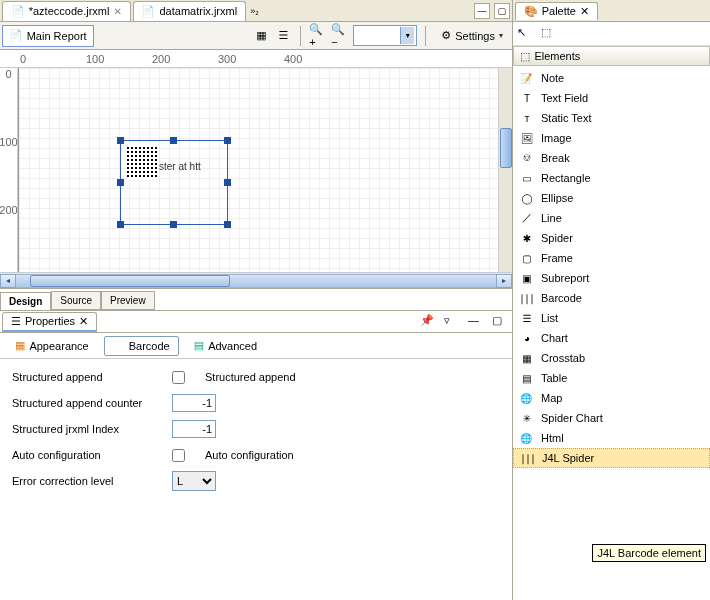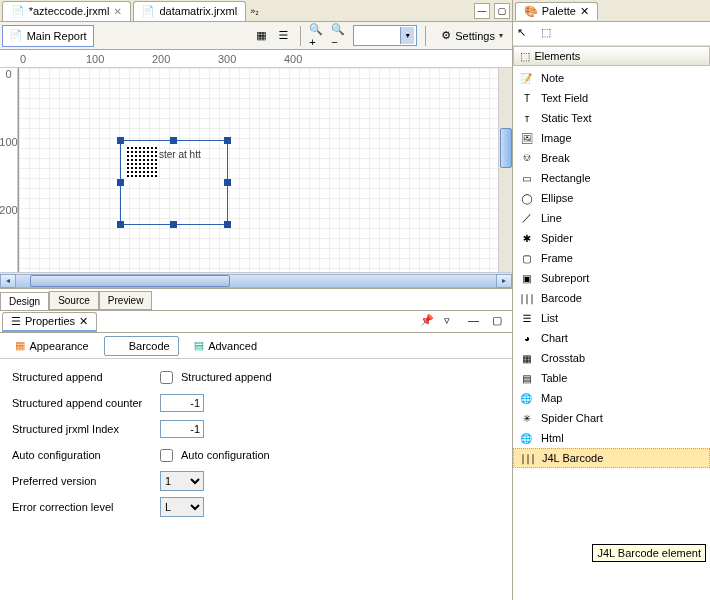--- a/index.html
+++ b/index.html
@@ -40,43 +40,43 @@
 .hscroll .thumb { position: absolute; left: 14px; top: 0; width: 200px; height: 12px; background: linear-gradient(#dbe6f4,#a6c3e7); border: 1px solid #6b8fc4; border-radius: 2px; }
 
 
 .sel-box { position: absolute; left: 120px; top: 90px; width: 108px; height: 85px; border: 1px solid #2a5fb4; }
 .sel-box .qr { width: 34px; height: 34px; background: #000; position: absolute; left: 4px; top: 4px; 
   background-image:
     linear-gradient(#fff 2px, transparent 2px),
     linear-gradient(90deg, #fff 2px, transparent 2px);
   background-size: 4px 4px;
 }
-.sel-box .txt { position: absolute; left: 38px; top: 8px; font-size: 10px; color: #333; }
+.sel-box .txt { position: absolute; left: 38px; top: 20px; font-size: 10px; color: #333; }
 .handle { width: 7px; height: 7px; background: #1e4ea0; position: absolute; }
 
 
 .bottom-tabs { height: 22px; background: #fff; border-top: 1px solid #aca899; display: flex; align-items: flex-end; padding-left: 0; }
 .btab { padding: 3px 8px; border: 1px solid #aca899; background: #fff; font-size: 10px; }
-.btab.active { background: #fff; border-bottom: 1px solid #fff; margin-bottom: -1px; }
+.btab.active { background: #fff; border-bottom: 1px solid #fff; margin-bottom: -1px; font-weight: bold; }
 .btab:not(.active) { background: #f4f3ee; }
 
 
 .props-view { height: 290px; background: #fff; border-top: 1px solid #aca899; display: flex; flex-direction: column; }
 .props-tab { height: 22px; border-bottom: 1px solid #aca899; display: flex; align-items: center; padding-left: 2px; gap: 4px; }
 .props-tab .tab { display: flex; align-items: center; gap: 4px; border: 1px solid #aca899; border-bottom: none; background: #fff; padding: 2px 8px; border-radius: 3px 3px 0 0; }
 .props-tab .tab.active { border-bottom: 2px solid #7aa7e8; }
 .props-tab .tbicon { margin-left: auto; margin-right: 4px; width: 16px; height: 16px; }
 .props-title { height: 24px; background: linear-gradient(#e9f0fb,#d6e2f3); color: #2a5fb4; font-weight: bold; font-size: 12px; display: flex; align-items: center; padding-left: 6px; gap: 6px; border-bottom: 1px solid #c0d0e8; }
 .props-title .barcode-ic { display:inline-block; width: 14px; height: 12px; background: repeating-linear-gradient(90deg,#333 0 1px,#fff 1px 2px); }
 .props-title-input { flex:1; height:20px; border:1px solid #7b9ebd; background:#fff; margin: 0 4px; }
 .props-subtabs { height: 26px; display: flex; align-items: center; gap: 6px; padding-left: 6px; border-bottom: 1px solid #ccc; }
 .subtab { display: flex; align-items: center; gap: 4px; padding: 3px 8px; border: 1px solid transparent; border-radius: 2px; }
 .subtab.active { border: 1px solid #7b9ebd; background: #fff; }
 .form-area { padding: 6px 12px; overflow: auto; flex: 1; }
-.form-row { display: flex; align-items: center; height: 24px; margin-bottom: 2px; gap: 8px; }
+.form-row { display: flex; align-items: center; height: 24px; margin-bottom: 2px; gap: 20px; }
 .form-row label { width: 140px; }
 .form-row input[type="text"].num { width: 44px; border: 1px solid #7b9ebd; text-align: right; padding: 2px 3px; }
 .form-row select { width: 44px; border: 1px solid #7b9ebd; height: 20px; }
 .section-head { font-weight: bold; margin: 6px 0; }
 
 
 .palette-tab { height: 22px; border-bottom: 1px solid #aca899; display: flex; align-items: center; padding-left: 2px; gap: 4px; }
 .palette-tab .tab { display: flex; align-items: center; gap: 4px; border: 1px solid #aca899; border-bottom: none; background: #fff; padding: 2px 8px; border-radius: 3px 3px 0 0; }
 .palette-toolbar { height: 24px; border-bottom: 1px solid #ddd; display: flex; align-items: center; padding-left: 4px; gap: 8px; background:#fff; }
 .palette-toolbar .tool { width: 16px; height: 16px; }
@@ -221,24 +221,20 @@
         <div class="form-row">
           <label>Structured jrxml Index</label>
           <input type="text" class="num" value="-1" style="">
         </div>
         <div class="form-row">
           <label>Auto configuration</label>
           <input type="checkbox" style="">
           <span>Auto configuration</span>
         </div>
         <div class="form-row">
-          <label>Preferred version</label>
-          <select><option>1</option></select>
-        </div>
-        <div class="form-row">
           <label>Error correction level</label>
           <select><option>L</option></select>
         </div>
       </div>
     </div>
 
   </div>
 
   <div class="right-col">
     <div class="palette-tab">
@@ -328,19 +324,19 @@
         <div class="pal-item">
           <span class="ic">✳</span>
           <span>Spider Chart</span>
         </div>
         <div class="pal-item">
           <span class="ic">🌐</span>
           <span>Html</span>
         </div>
         <div class="pal-item hl">
           <span class="ic">∣∣∣</span>
-          <span>J4L Barcode</span>
+          <span>J4L Spider</span>
         </div>
       </div>
   </div>
 </div>
 
 <div class="tooltip">J4L Barcode element</div>
 
 </body></html>

